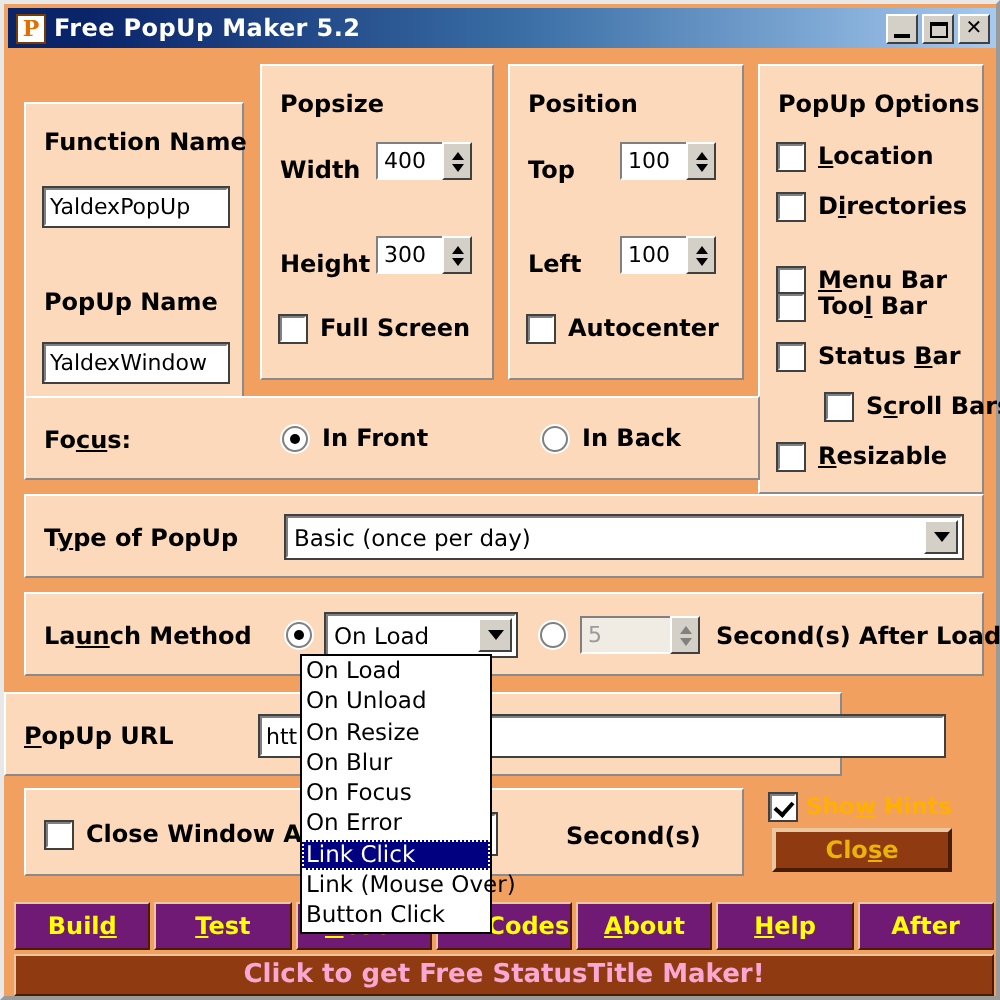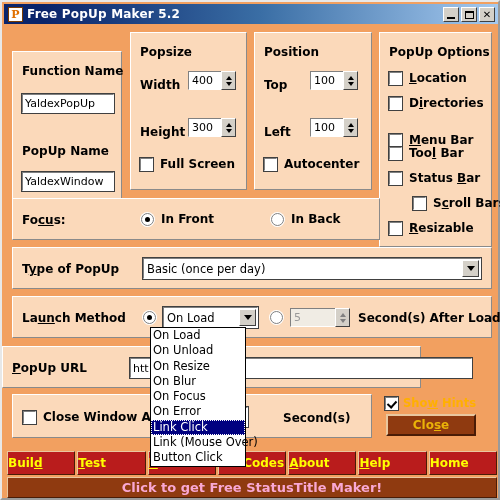--- a/index.html
+++ b/index.html
@@ -141,24 +141,24 @@
   }
   .droplist .opt { height:15.3px; line-height:15px; padding:0 2px; white-space:nowrap; }
   .droplist .opt.sel {
     background:#000080; color:#ffffff;
     outline:1px dotted #ffffff; outline-offset:-1px;
   }
 
   
   .toolbar { position:absolute; left:5px; top:449px; width:490px; height:24px; display:flex; gap:2px; }
   .tbtn {
-    flex:1; background:#b91c1c;
+    flex:1; background:#701a75;
     border:1px solid #e9c79f; border-right-color:#4a1c06; border-bottom-color:#4a1c06;
     color:#ffff00; font-weight:bold; font-size:12px;
-    display:flex; align-items:center; 
+    display:flex; align-items:center; justify-content:center;
     font-family:"DejaVu Sans", sans-serif;
   }
   .banner {
     position:absolute; left:5px; top:475px; width:490px; height:21px;
     background:#8f3a10; border:1px solid #e9c79f;
     border-right-color:#4a1c06; border-bottom-color:#4a1c06;
     color:#f9a8d4; font-weight:bold; font-size:13px;
     display:flex; align-items:center; justify-content:center;
   }
   .closebtn {
@@ -381,19 +381,19 @@
     <div class="tbtn">
         <span>++ Codes</span>
       </div>
     <div class="tbtn">
         <span><u>A</u>bout</span>
       </div>
     <div class="tbtn">
         <span><u>H</u>elp</span>
       </div>
     <div class="tbtn">
-        <span>Home</span>
+        <span>After</span>
       </div>
   </div>
 
   <div class="banner">Click to get  Free StatusTitle Maker!</div>
 
 </div>
 
 </body></html>

